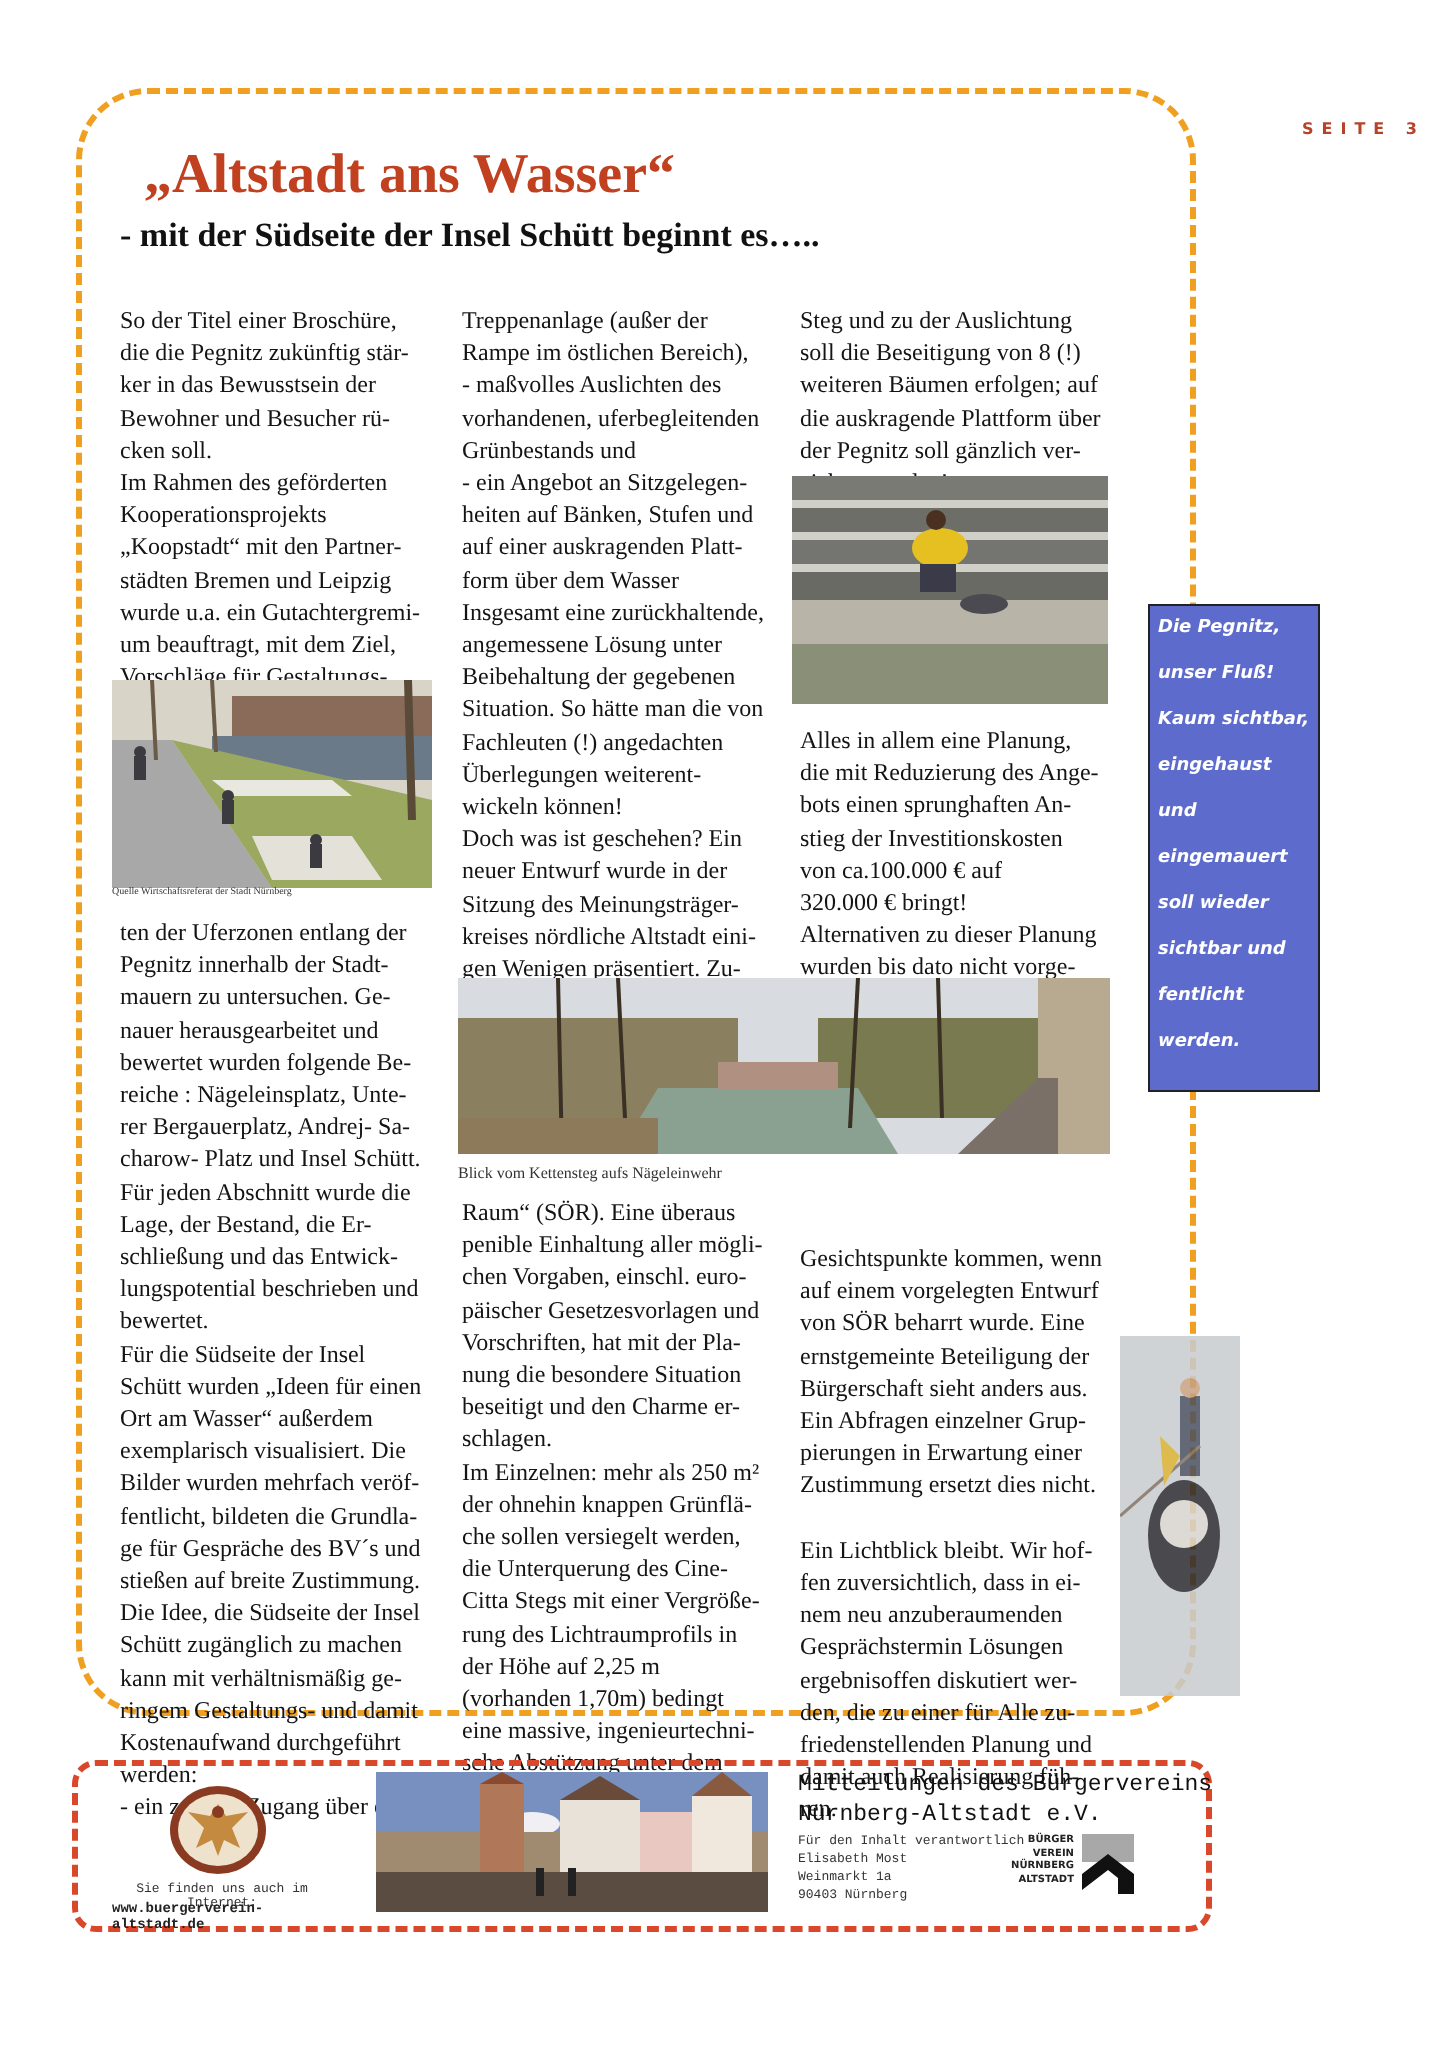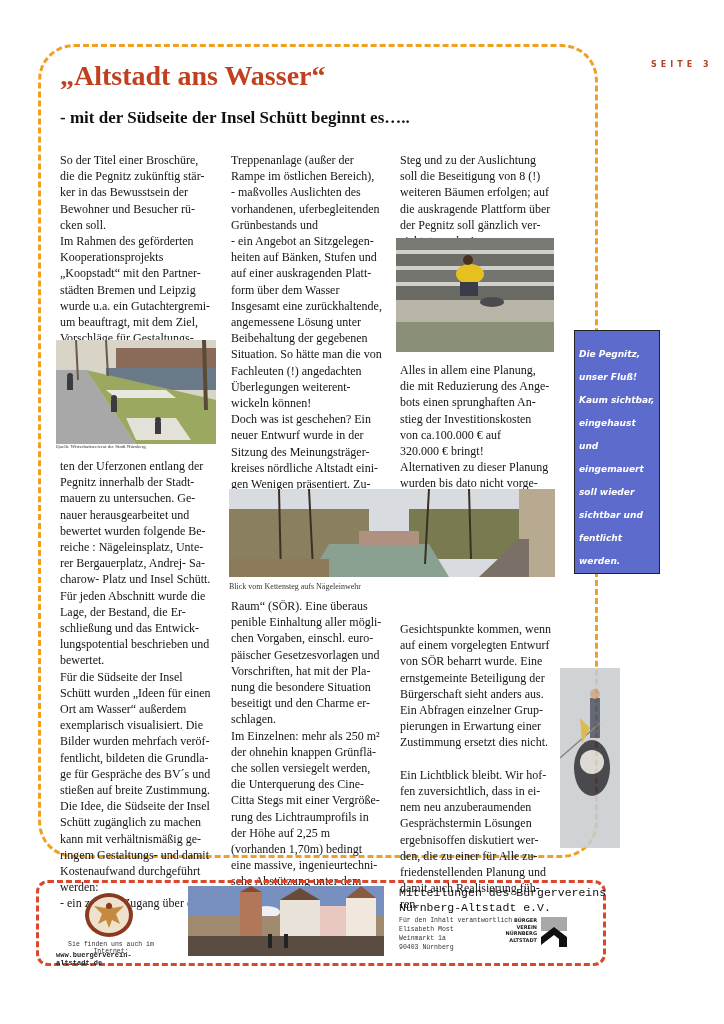--- a/index.html
+++ b/index.html
@@ -1,24 +1,24 @@
 <!DOCTYPE html>
 <html><head>
 <meta charset="utf-8">
 <style>
   html, body { margin: 0; padding: 0; background: #ffffff; }
   body { width: 724px; height: 1024px; position: relative; overflow: hidden; font-family: "Liberation Serif", serif; color: #111; }
   .frame { position: absolute; left: 38px; top: 44px; width: 560px; height: 814px; border: 3px dashed #f0a020; border-radius: 36px; box-sizing: border-box; }
   .page-num { position: absolute; left: 608px; top: 60px; font-family: "DejaVu Sans", sans-serif; font-size: 8px; font-weight: bold; letter-spacing: 4px; color: #b5432a; padding-left: 43px; }
-  .title { position: absolute; left: 60px; top: 60px; font-family: "Liberation Serif", serif; font-weight: bold; font-size: 28px; color: #c0401f; margin: 0; white-space: nowrap; }
+  .title { position: absolute; left: 60px; top: 60px; font-family: "Liberation Serif", serif; font-weight: bold; font-size: 28px; color: #c0401f; margin: 12px; white-space: nowrap; }
   .subtitle { position: absolute; left: 60px; top: 108px; font-family: "Liberation Serif", serif; font-weight: bold; font-size: 17px; color: #111; margin: 0; white-space: nowrap; }
   .txt { position: absolute; font-size: 12px; line-height: 16.2px; margin: 0; white-space: pre-line; color: #141414; }
   .photo { position: absolute; overflow: hidden; }
   .caption { position: absolute; font-size: 8px; color: #333; text-align: left; }
-  .sidebox { position: absolute; left: 574px; top: 330px; width: 86px; height: 244px; background: #5d6ccc; border: 1px solid #222; box-sizing: border-box; padding: 12px 4px; }
+  .sidebox { position: absolute; left: 574px; top: 302px; width: 86px; height: 244px; background: #5d6ccc; border: 1px solid #222; box-sizing: border-box; padding: 0 4px; }
   .sidebox span { display: block; font-family: "DejaVu Sans", sans-serif; font-style: italic; font-weight: bold; font-size: 9px; color: #ffffff; line-height: 23px; white-space: nowrap; }
   .footer { position: absolute; left: 36px; top: 880px; width: 570px; height: 86px; border: 3px dashed #d9482a; border-radius: 12px; box-sizing: border-box; }
   .foot-text { position: absolute; font-family: Liberation Mono, monospace; }
 </style>
 </head>
 <body>
 
 <div class="frame"></div>
 <div class="page-num">SEITE 3</div>
 

